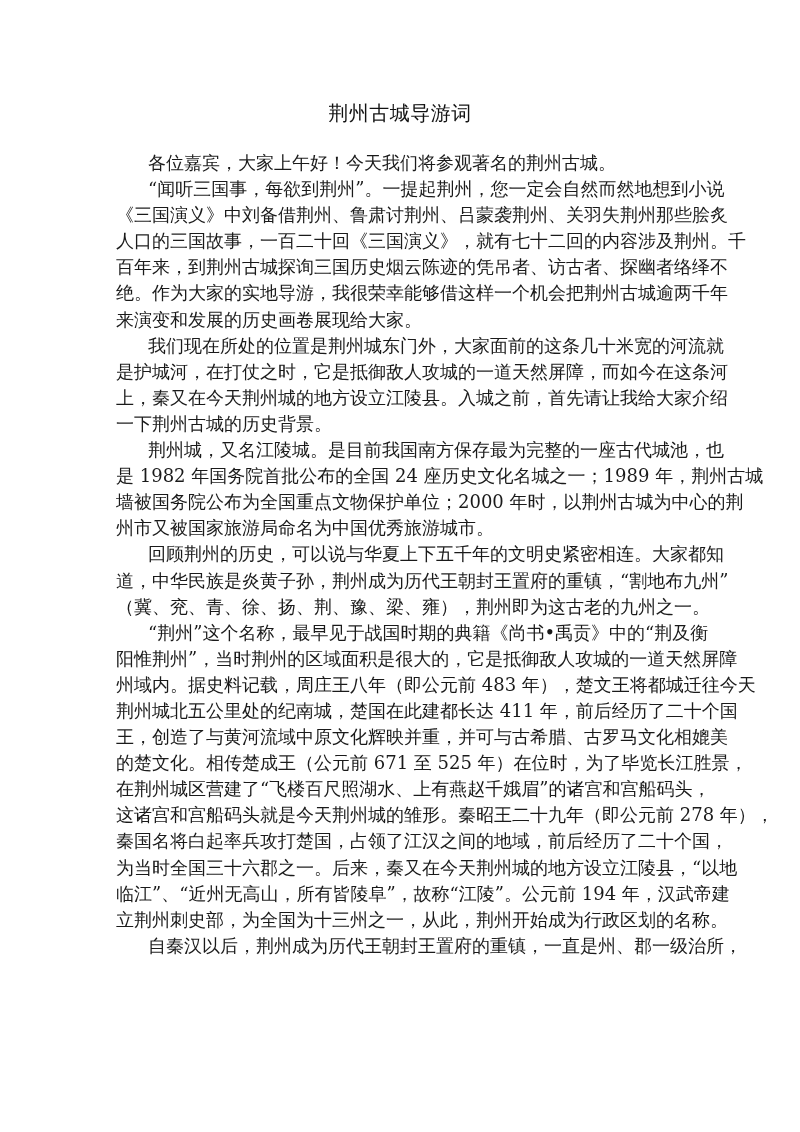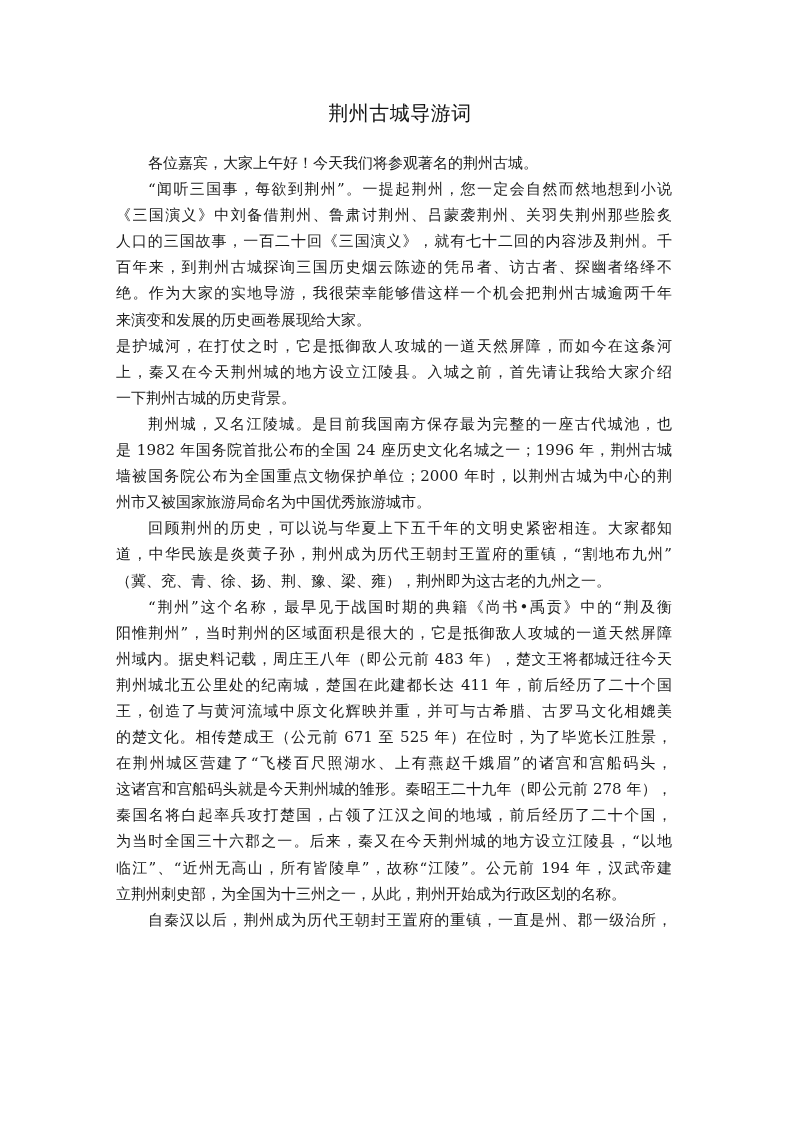--- a/index.html
+++ b/index.html
@@ -6,21 +6,21 @@
   body { width: 800px; height: 1132px; position: relative; overflow: hidden; }
   .page { position: absolute; left: 0; top: 0; width: 800px; height: 824px; background: #fff; }
   .title {
     position: absolute; left: 0; top: 99px; width: 800px; text-align: center;
     font-family: "DejaVu Sans", "Liberation Sans", sans-serif;
     font-size: 20px; line-height: 28px; color: #111; letter-spacing: 0.5px;
   }
   .body {
     position: absolute; left: 116px; top: 150px; width: 556px;
     font-family: "DejaVu Serif", "Liberation Serif", serif;
-    font-size: 15px; line-height: 26.1px; color: #1a1a1a;
+    font-size: 18px; line-height: 26.1px; color: #1a1a1a;
     text-align: justify;
   }
   .line { display: block; white-space: nowrap; height: 26.1px; text-align-last: justify; text-align: justify; }
   .line.last { text-align-last: left; }
   .line.indent { padding-left: 32px; }
 </style>
 </head>
 <body>
 
 <div class="page">
@@ -35,28 +35,29 @@
     <div>
       <span class="line indent">“闻听三国事，每欲到荆州”。一提起荆州，您一定会自然而然地想到小说</span>
       <span class="line">《三国演义》中刘备借荆州、鲁肃讨荆州、吕蒙袭荆州、关羽失荆州那些脍炙</span>
       <span class="line">人口的三国故事，一百二十回《三国演义》，就有七十二回的内容涉及荆州。千</span>
       <span class="line">百年来，到荆州古城探询三国历史烟云陈迹的凭吊者、访古者、探幽者络绎不</span>
       <span class="line">绝。作为大家的实地导游，我很荣幸能够借这样一个机会把荆州古城逾两千年</span>
       <span class="line last">来演变和发展的历史画卷展现给大家。</span>
     </div>
 
     <div>
+      <span class="line indent">我们现在所处的位置是荆州城东门外，大家面前的这条几十米宽的河流就</span>
       <span class="line">是护城河，在打仗之时，它是抵御敌人攻城的一道天然屏障，而如今在这条河</span>
       <span class="line">上，秦又在今天荆州城的地方设立江陵县。入城之前，首先请让我给大家介绍</span>
       <span class="line last">一下荆州古城的历史背景。</span>
     </div>
 
     <div>
       <span class="line indent">荆州城，又名江陵城。是目前我国南方保存最为完整的一座古代城池，也</span>
-      <span class="line">是 1982 年国务院首批公布的全国 24 座历史文化名城之一；1996 年，荆州古城</span>
+      <span class="line">是 1982 年国务院首批公布的全国 24 座历史文化名城之一；1989 年，荆州古城</span>
       <span class="line">墙被国务院公布为全国重点文物保护单位；2000 年时，以荆州古城为中心的荆</span>
       <span class="line last">州市又被国家旅游局命名为中国优秀旅游城市。</span>
     </div>
 
     <div>
       <span class="line indent">回顾荆州的历史，可以说与华夏上下五千年的文明史紧密相连。大家都知</span>
       <span class="line">道，中华民族是炎黄子孙，荆州成为历代王朝封王置府的重镇，“割地布九州”</span>
       <span class="line last">（冀、兖、青、徐、扬、荆、豫、梁、雍），荆州即为这古老的九州之一。</span>
     </div>
 

